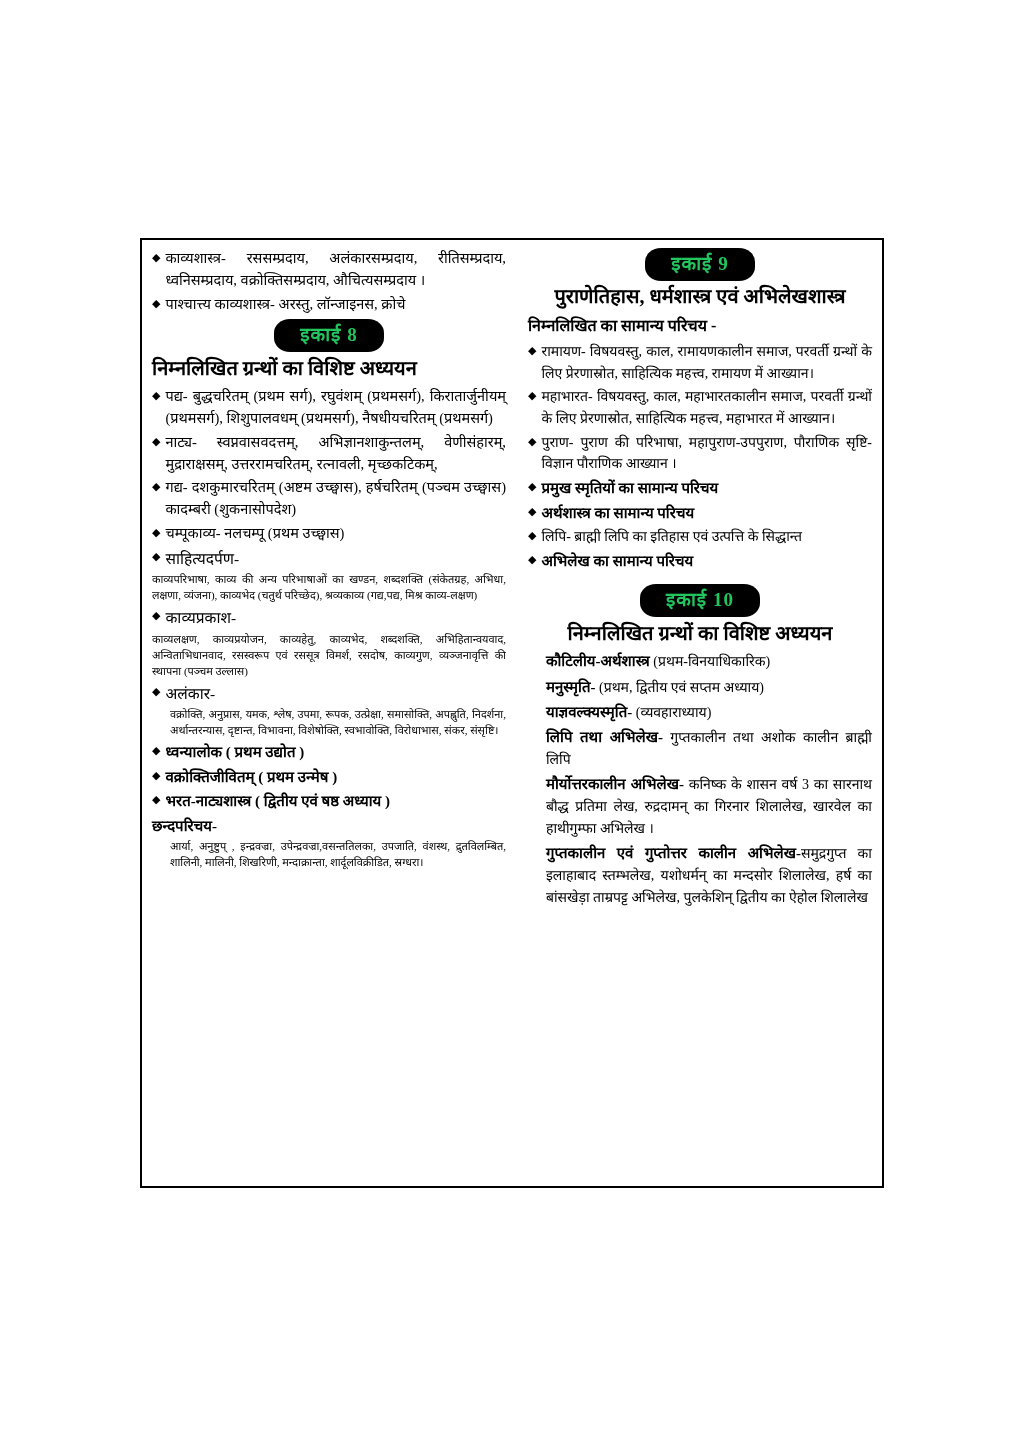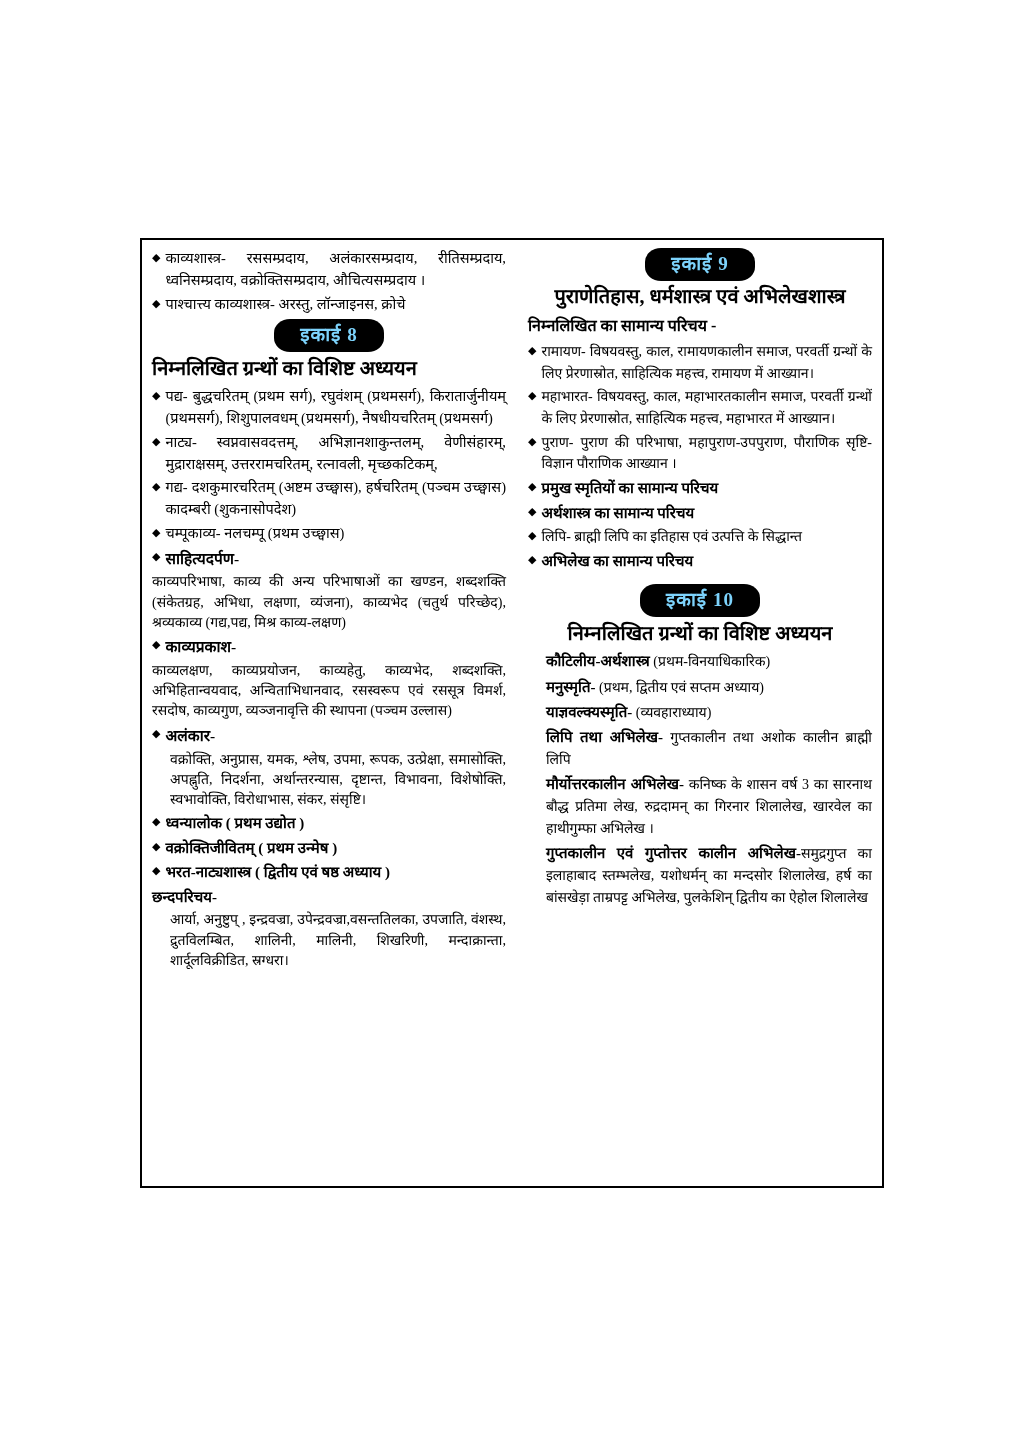--- a/index.html
+++ b/index.html
@@ -39,36 +39,36 @@
     margin-right:5px;
     padding-top:3px;
   }
   .bullet-txt{
     flex:1 1 auto;
     font-size:14.5px;
     line-height:1.5;
     text-align:justify;
   }
   .plain{
-    font-size:14px;
+    font-size:11px;
     line-height:1.5;
     text-align:justify;
     margin:0 0 2px 0;
   }
   .indent{padding-left:18px;}
-  .hd{font-weight:bold;font-size:15.5px;}
+  .hd{font-weight:normal;font-size:15.5px;}
   .hd2{font-weight:bold;font-size:15px;font-family:Liberation Serif, serif;}
 
   
   .pill-wrap{
     display:flex;justify-content:center;
     margin:4px 0 2px 0;
   }
   .pill{
-    background:#000;color:#7dd3fc;
+    background:#000;color:#22c55e;
     font-weight:bold;
     font-size:19px;
     line-height:1;
     padding:6px 26px 8px 26px;
     border-radius:16px/14px;
     letter-spacing:1px;
   }
   .pill-wrap-r{
     display:flex;justify-content:center;
     margin:0 0 2px 0;

